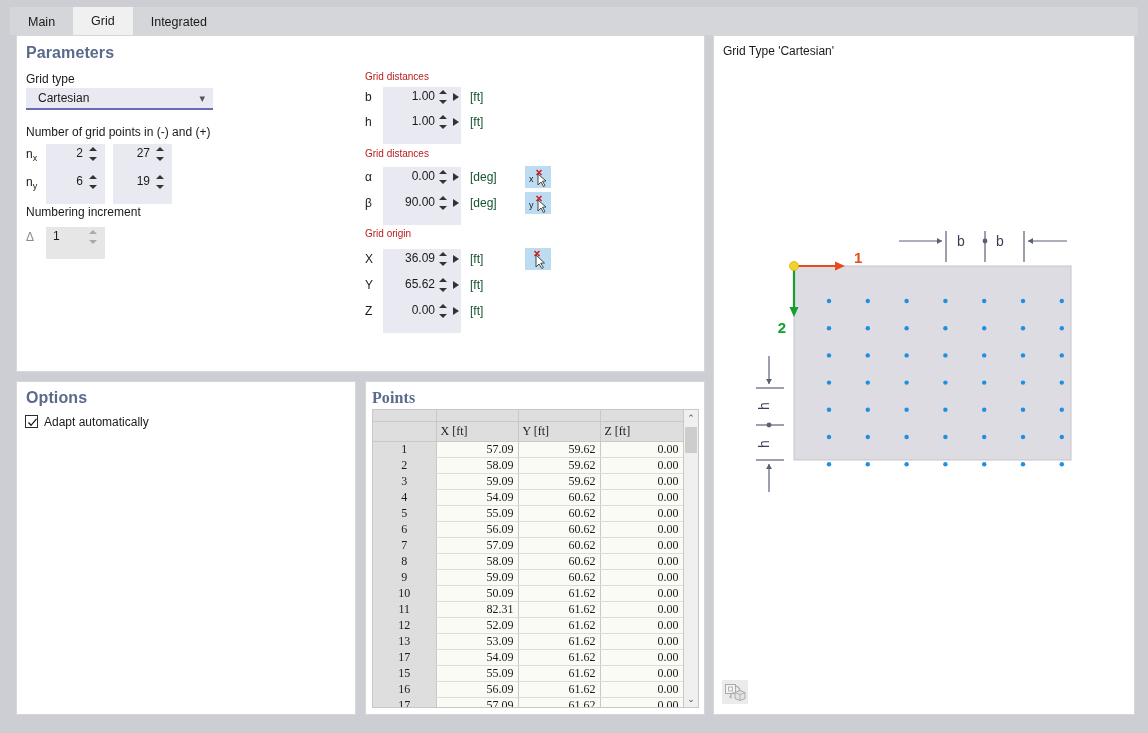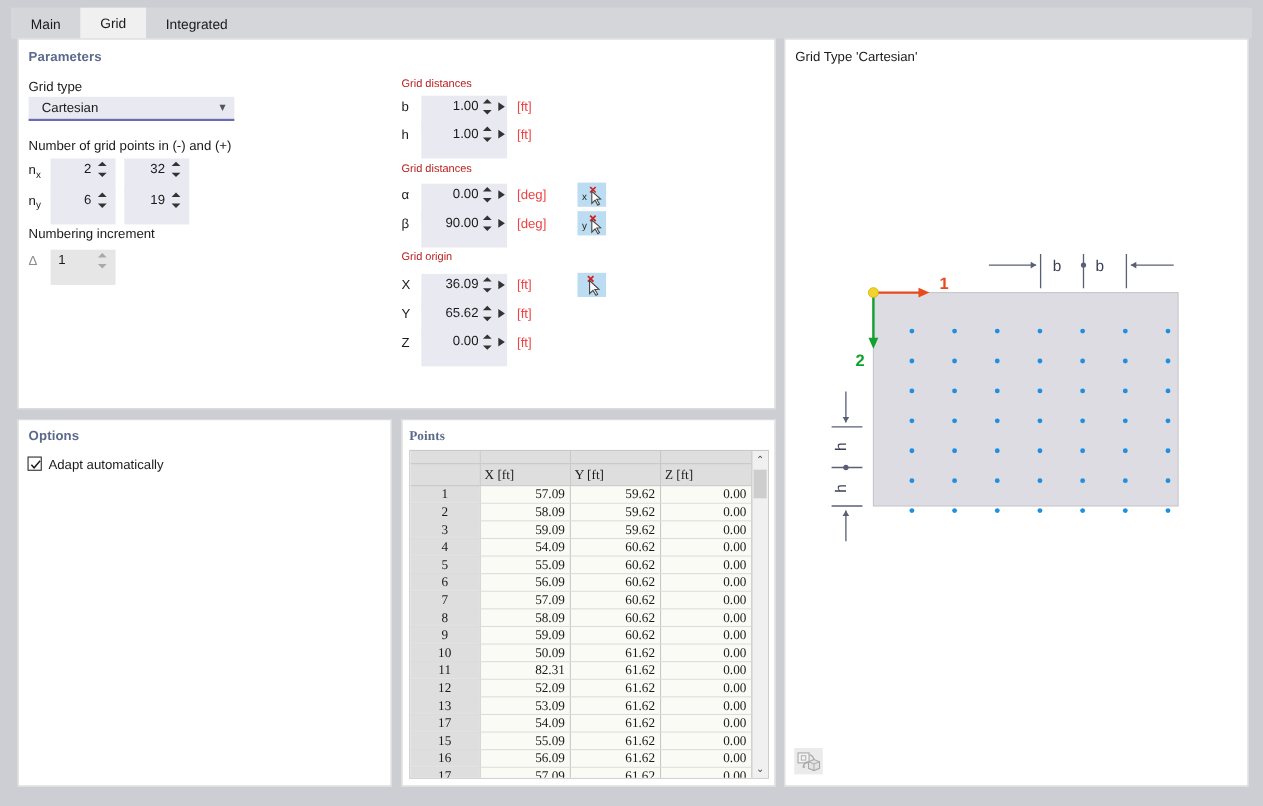--- a/index.html
+++ b/index.html
@@ -20,21 +20,21 @@
   .tabs{position:absolute;left:10px;top:7px;height:28px;display:flex;align-items:flex-end;}
   .tab{
     height:26px;line-height:26px;padding:0 18px;font-size:12.5px;color:#1a1a1a;
     background:#d4d6da;text-align:center;box-sizing:border-box;cursor:default;
   }
   .tab.active{background:#f0f0f0;height:28px;line-height:28px;}
 
   
   .panel{position:absolute;background:#ffffff;border:1px solid #d7d7d7;box-sizing:border-box;}
   .panel-title{
-    position:absolute;font-size:12px;font-weight:bold;color:#5b6a8c;letter-spacing:.1px;
+    position:absolute;font-size:16px;font-weight:bold;color:#5b6a8c;letter-spacing:.1px;
   }
 
   #params-panel{left:16px;top:35px;width:689px;height:337px;}
   #options-panel{left:16px;top:381px;width:340px;height:334px;}
   #points-panel{left:365px;top:381px;width:340px;height:334px;font-family:Liberation Serif, serif;}
   #preview-panel{left:713px;top:35px;width:422px;height:680px;}
 
   .label{position:absolute;font-size:12px;color:#1a1a1a;white-space:nowrap;}
   .grouplabel{position:absolute;font-size:10px;color:#b91c1c;white-space:nowrap;}
 
@@ -54,21 +54,21 @@
   .field.disabled{background:#e6e6e6;color:#1a1a1a;}
   .field .val{position:absolute;right:22px;top:0;height:20px;line-height:19px;}
   .field.leftval .val{left:7px;right:auto;}
   .spin{position:absolute;right:7px;top:2px;width:9px;height:16px;}
   .spin i{display:block;width:0;height:0;border-left:4px solid transparent;border-right:4px solid transparent;position:absolute;left:0;}
   .spin i.up{border-bottom:4px solid #333;top:1px;}
   .spin i.dn{border-top:4px solid #333;bottom:1px;}
   .field.disabled .spin i.up{border-bottom-color:#a9a9a9;}
   .field.disabled .spin i.dn{border-top-color:#a9a9a9;}
   .playarrow{position:absolute;width:0;height:0;border-top:4.5px solid transparent;border-bottom:4.5px solid transparent;border-left:6px solid #333;}
-  .unit{position:absolute;font-size:12px;color:#ef4444;}
+  .unit{position:absolute;font-size:12px;color:#14532d;}
   .symbol{position:absolute;font-size:12px;color:#1a1a1a;}
   .symbol sub{font-size:9px;}
 
   
   .pickbtn{position:absolute;width:26px;height:22px;background:#bcdcf2;box-sizing:border-box;cursor:pointer;}
   .pickbtn svg{display:block;}
 
   
   .checkbox{position:absolute;width:13px;height:13px;border:1px solid #2b2b2b;background:#fff;box-sizing:border-box;cursor:pointer;}
   .checkbox svg{position:absolute;left:1px;top:1px;}
@@ -127,21 +127,21 @@
       <span>n</span><sub>x</sub>
     </div>
     <div class="field" style="left:29px;top:108px;width:59px;">
       <span class="val">2</span>
       <span class="spin">
           <i class="up"></i>
           <i class="dn"></i>
         </span>
     </div>
     <div class="field" style="left:96px;top:108px;width:59px;">
-      <span class="val">32</span>
+      <span class="val">27</span>
       <span class="spin">
           <i class="up"></i>
           <i class="dn"></i>
         </span>
     </div>
 
     <div class="symbol" style="left:9px;top:139px;">
       <span>n</span><sub>y</sub>
     </div>
     <div class="field" style="left:29px;top:136px;width:59px;">

